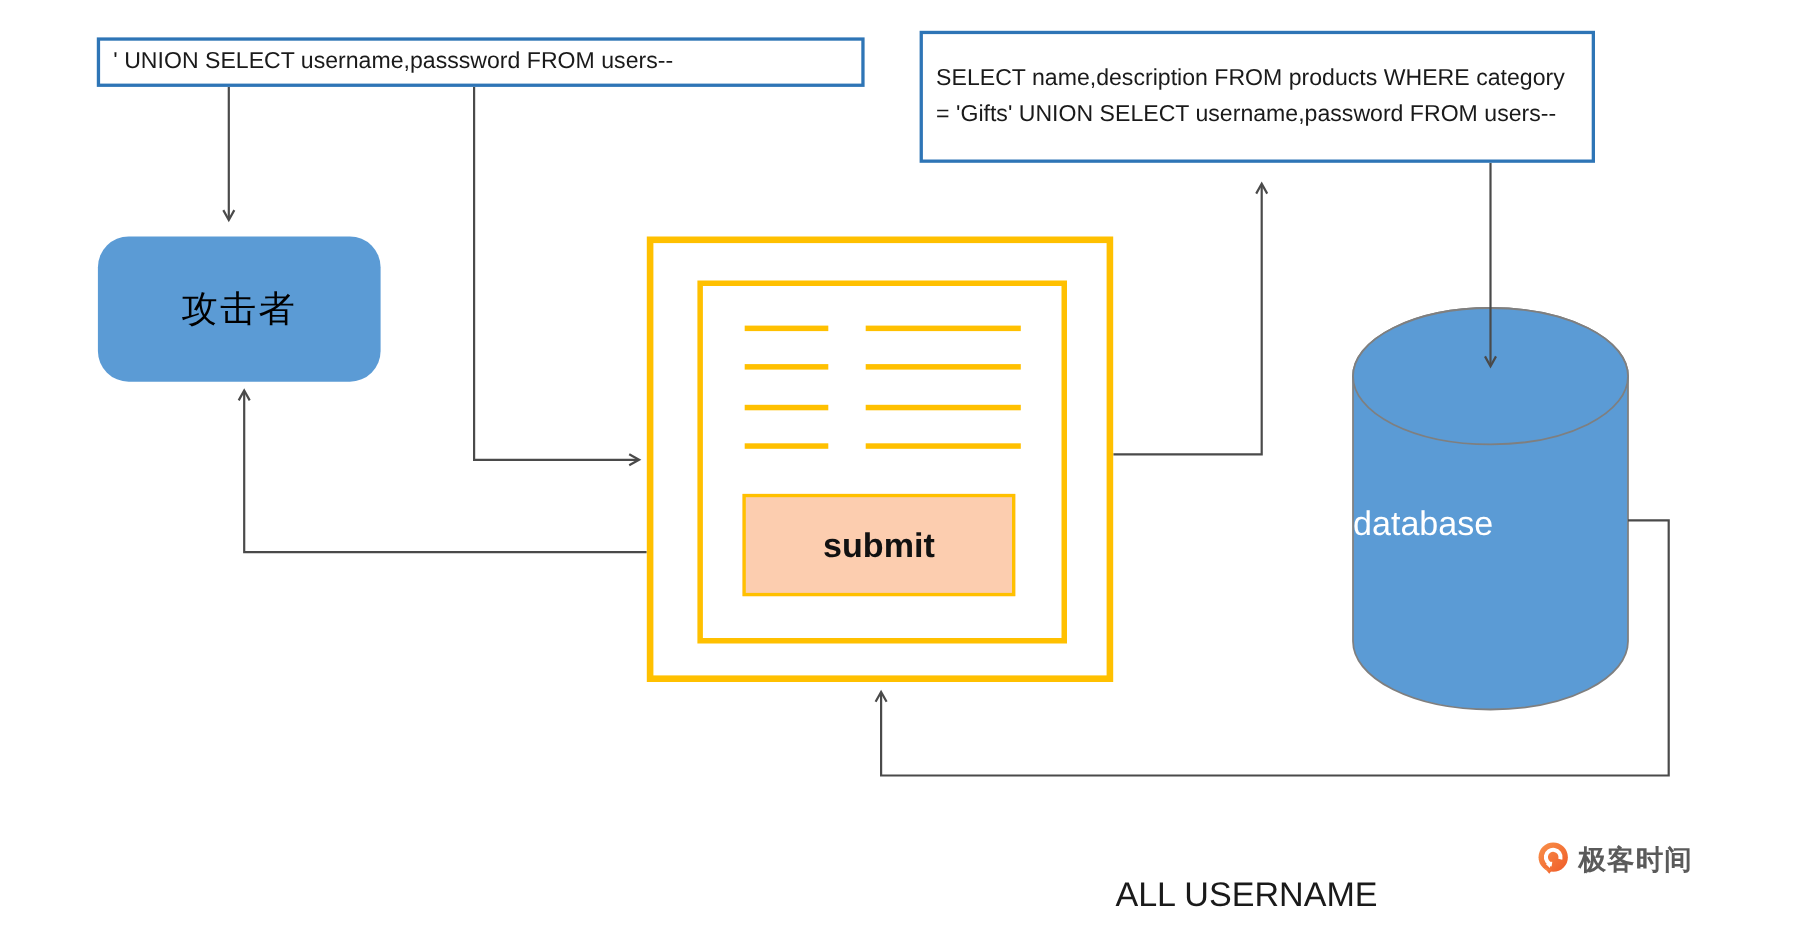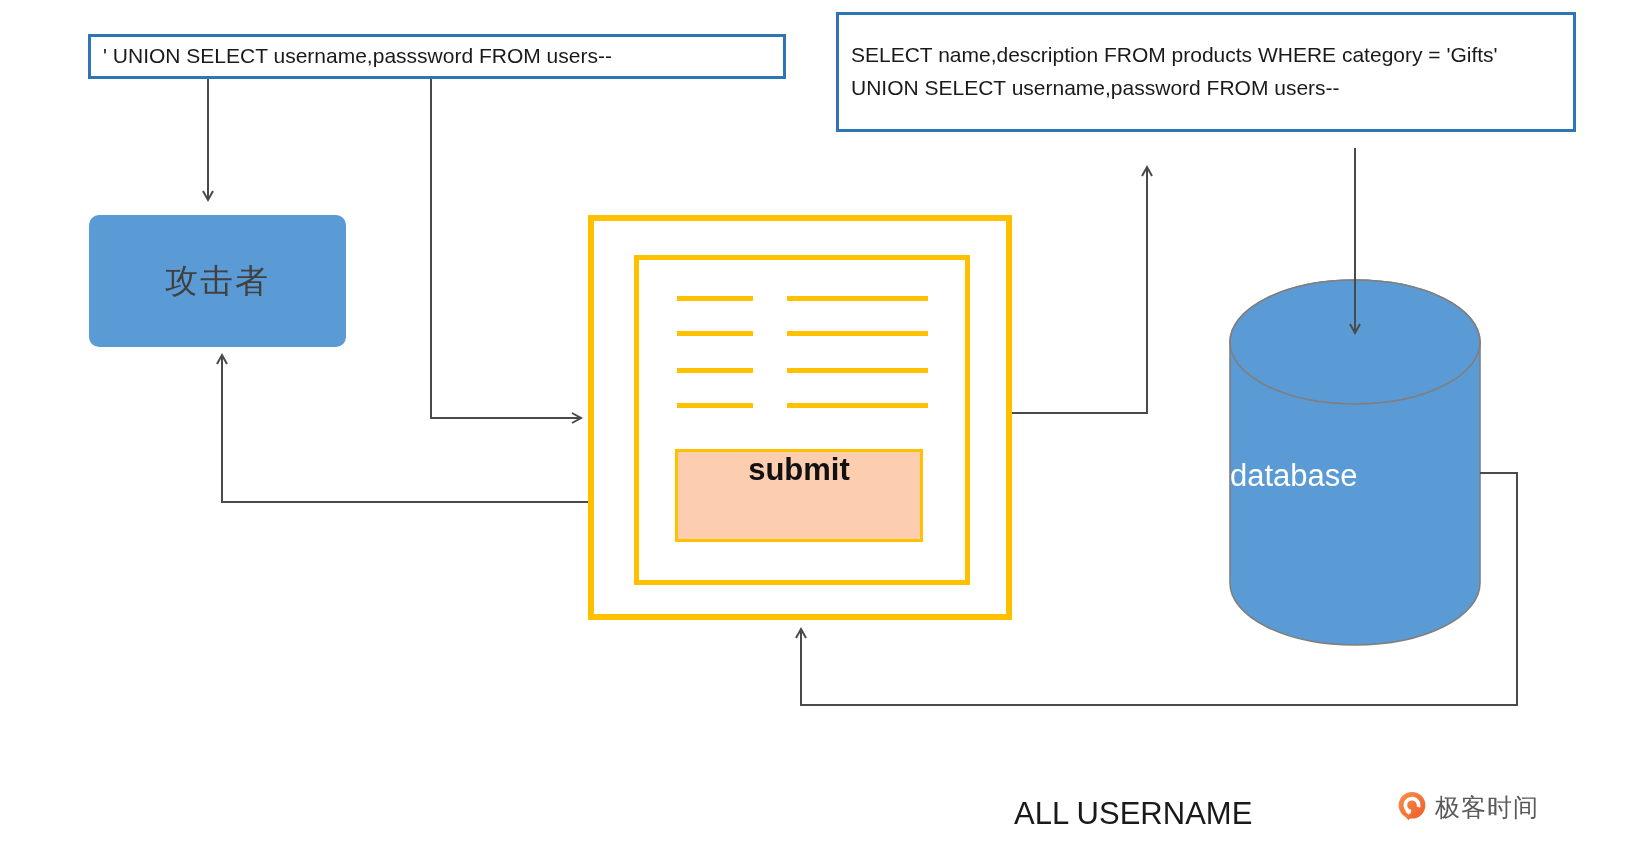--- a/index.html
+++ b/index.html
@@ -8,49 +8,49 @@
     font-family:"Liberation Sans",sans-serif;overflow:hidden;
     --blue_fill:#5B9BD5;--blue_border:#2E75B6;--orange:#FFC000;--peach:#FCCDAF;
     --line:#4a4a4a;--cyl_stroke:#7f7f7f;--text_dark:#1a1a1a;--logo_orange:#F4722B;--logo_text:#5a5a5a;
   }
   .sql-box{
     position:absolute;border:3px solid var(--blue_border);background:#fff;
     color:var(--text_dark);font-size:21px;line-height:1.55;
     display:flex;align-items:center;box-sizing:border-box;padding:6px 12px;z-index:3;
   }
   .attacker{
-    position:absolute;left:89px;top:215px;width:257px;height:132px;border-radius:10px;
+    position:absolute;left:89px;top:215px;width:257px;height:132px;border-radius:28px;
     background:var(--blue_fill);display:flex;align-items:center;justify-content:center;
-    color:#404040;font-size:33px;font-family:"DejaVu Serif","Liberation Serif",serif;z-index:3;letter-spacing:2px;
+    color:#000000;font-size:33px;font-family:"DejaVu Serif","Liberation Serif",serif;z-index:3;letter-spacing:2px;
   }
   .form-outer{
     position:absolute;left:588px;top:215px;width:424px;height:405px;
     border:6px solid var(--orange);box-sizing:border-box;background:#fff;z-index:2;
   }
   .form-inner{
     position:absolute;left:634px;top:255px;width:336px;height:330px;
     border:5px solid var(--orange);box-sizing:border-box;background:#fff;z-index:2;
   }
   .fline{position:absolute;height:5px;background:var(--orange);z-index:3;}
   .submit-btn{
     position:absolute;left:675px;top:449px;width:248px;height:93px;
     background:var(--peach);border:3px solid var(--orange);box-sizing:border-box;
-    display:flex;align-items:flex-start;justify-content:center;
+    display:flex;align-items:center;justify-content:center;
     font-size:31px;font-weight:bold;color:#111;z-index:3;
   }
   .db-label{
     position:absolute;left:1230px;top:458px;width:250px;text-align:left;
     color:#fff;font-size:31px;z-index:3;
   }
   .results{
     position:absolute;left:1014px;top:706px;color:var(--text_dark);
     font-size:31px;line-height:43px;z-index:3;white-space:pre;
   }
   .logo{
-    position:absolute;left:1396px;top:790px;display:flex;align-items:center;gap:7px;z-index:3;
+    position:absolute;left:1396px;top:764px;display:flex;align-items:center;gap:7px;z-index:3;font-weight:bold;
   }
   .logo-text{font-size:25px;color:var(--logo_text);letter-spacing:1px;}
   svg.layer{position:absolute;left:0;top:0;z-index:1;}
 </style>
 </head>
 <body style="--blue_fill: #5B9BD5; --blue_border: #2E75B6; --orange: #FFC000; --peach: #FCCDAF; --line: #4a4a4a; --cyl_stroke: #7f7f7f; --logo_orange: #F4722B;">
 
 <svg class="layer" width="1632" height="850" viewBox="0 0 1632 850">
   <defs>
     <marker id="ah" markerWidth="14" markerHeight="14" refX="10" refY="7" orient="auto" markerUnits="userSpaceOnUse">
@@ -72,21 +72,21 @@
   <path d="M588,502 H222 V356" fill="none" stroke="#4a4a4a" stroke-width="2" marker-end="url(#ah)"></path>
   <path d="M1012,413 H1147 V168" fill="none" stroke="#4a4a4a" stroke-width="2" marker-end="url(#ah)"></path>
   <path d="M1355,148 V332" fill="none" stroke="#4a4a4a" stroke-width="2" marker-end="url(#ah)"></path>
   <path d="M1480,473 H1517 V705 H801 V630" fill="none" stroke="#4a4a4a" stroke-width="2" marker-end="url(#ah)"></path>
 </svg>
 
 <div class="sql-box" style="left:88px;top:34px;width:698px;height:45px;">
   <span>' UNION SELECT username,passsword FROM users--</span>
 </div>
 
-<div class="sql-box" style="left:836px;top:12px;width:740px;height:120px;">
+<div class="sql-box" style="left:836px;top:28px;width:614px;height:120px;">
   <span>SELECT name,description FROM products WHERE category = 'Gifts' UNION SELECT username,password FROM users--</span>
 </div>
 
 <div class="attacker">
   <span>攻击者</span>
 </div>
 
 <div class="form-outer"></div>
 <div class="form-inner"></div>
 

